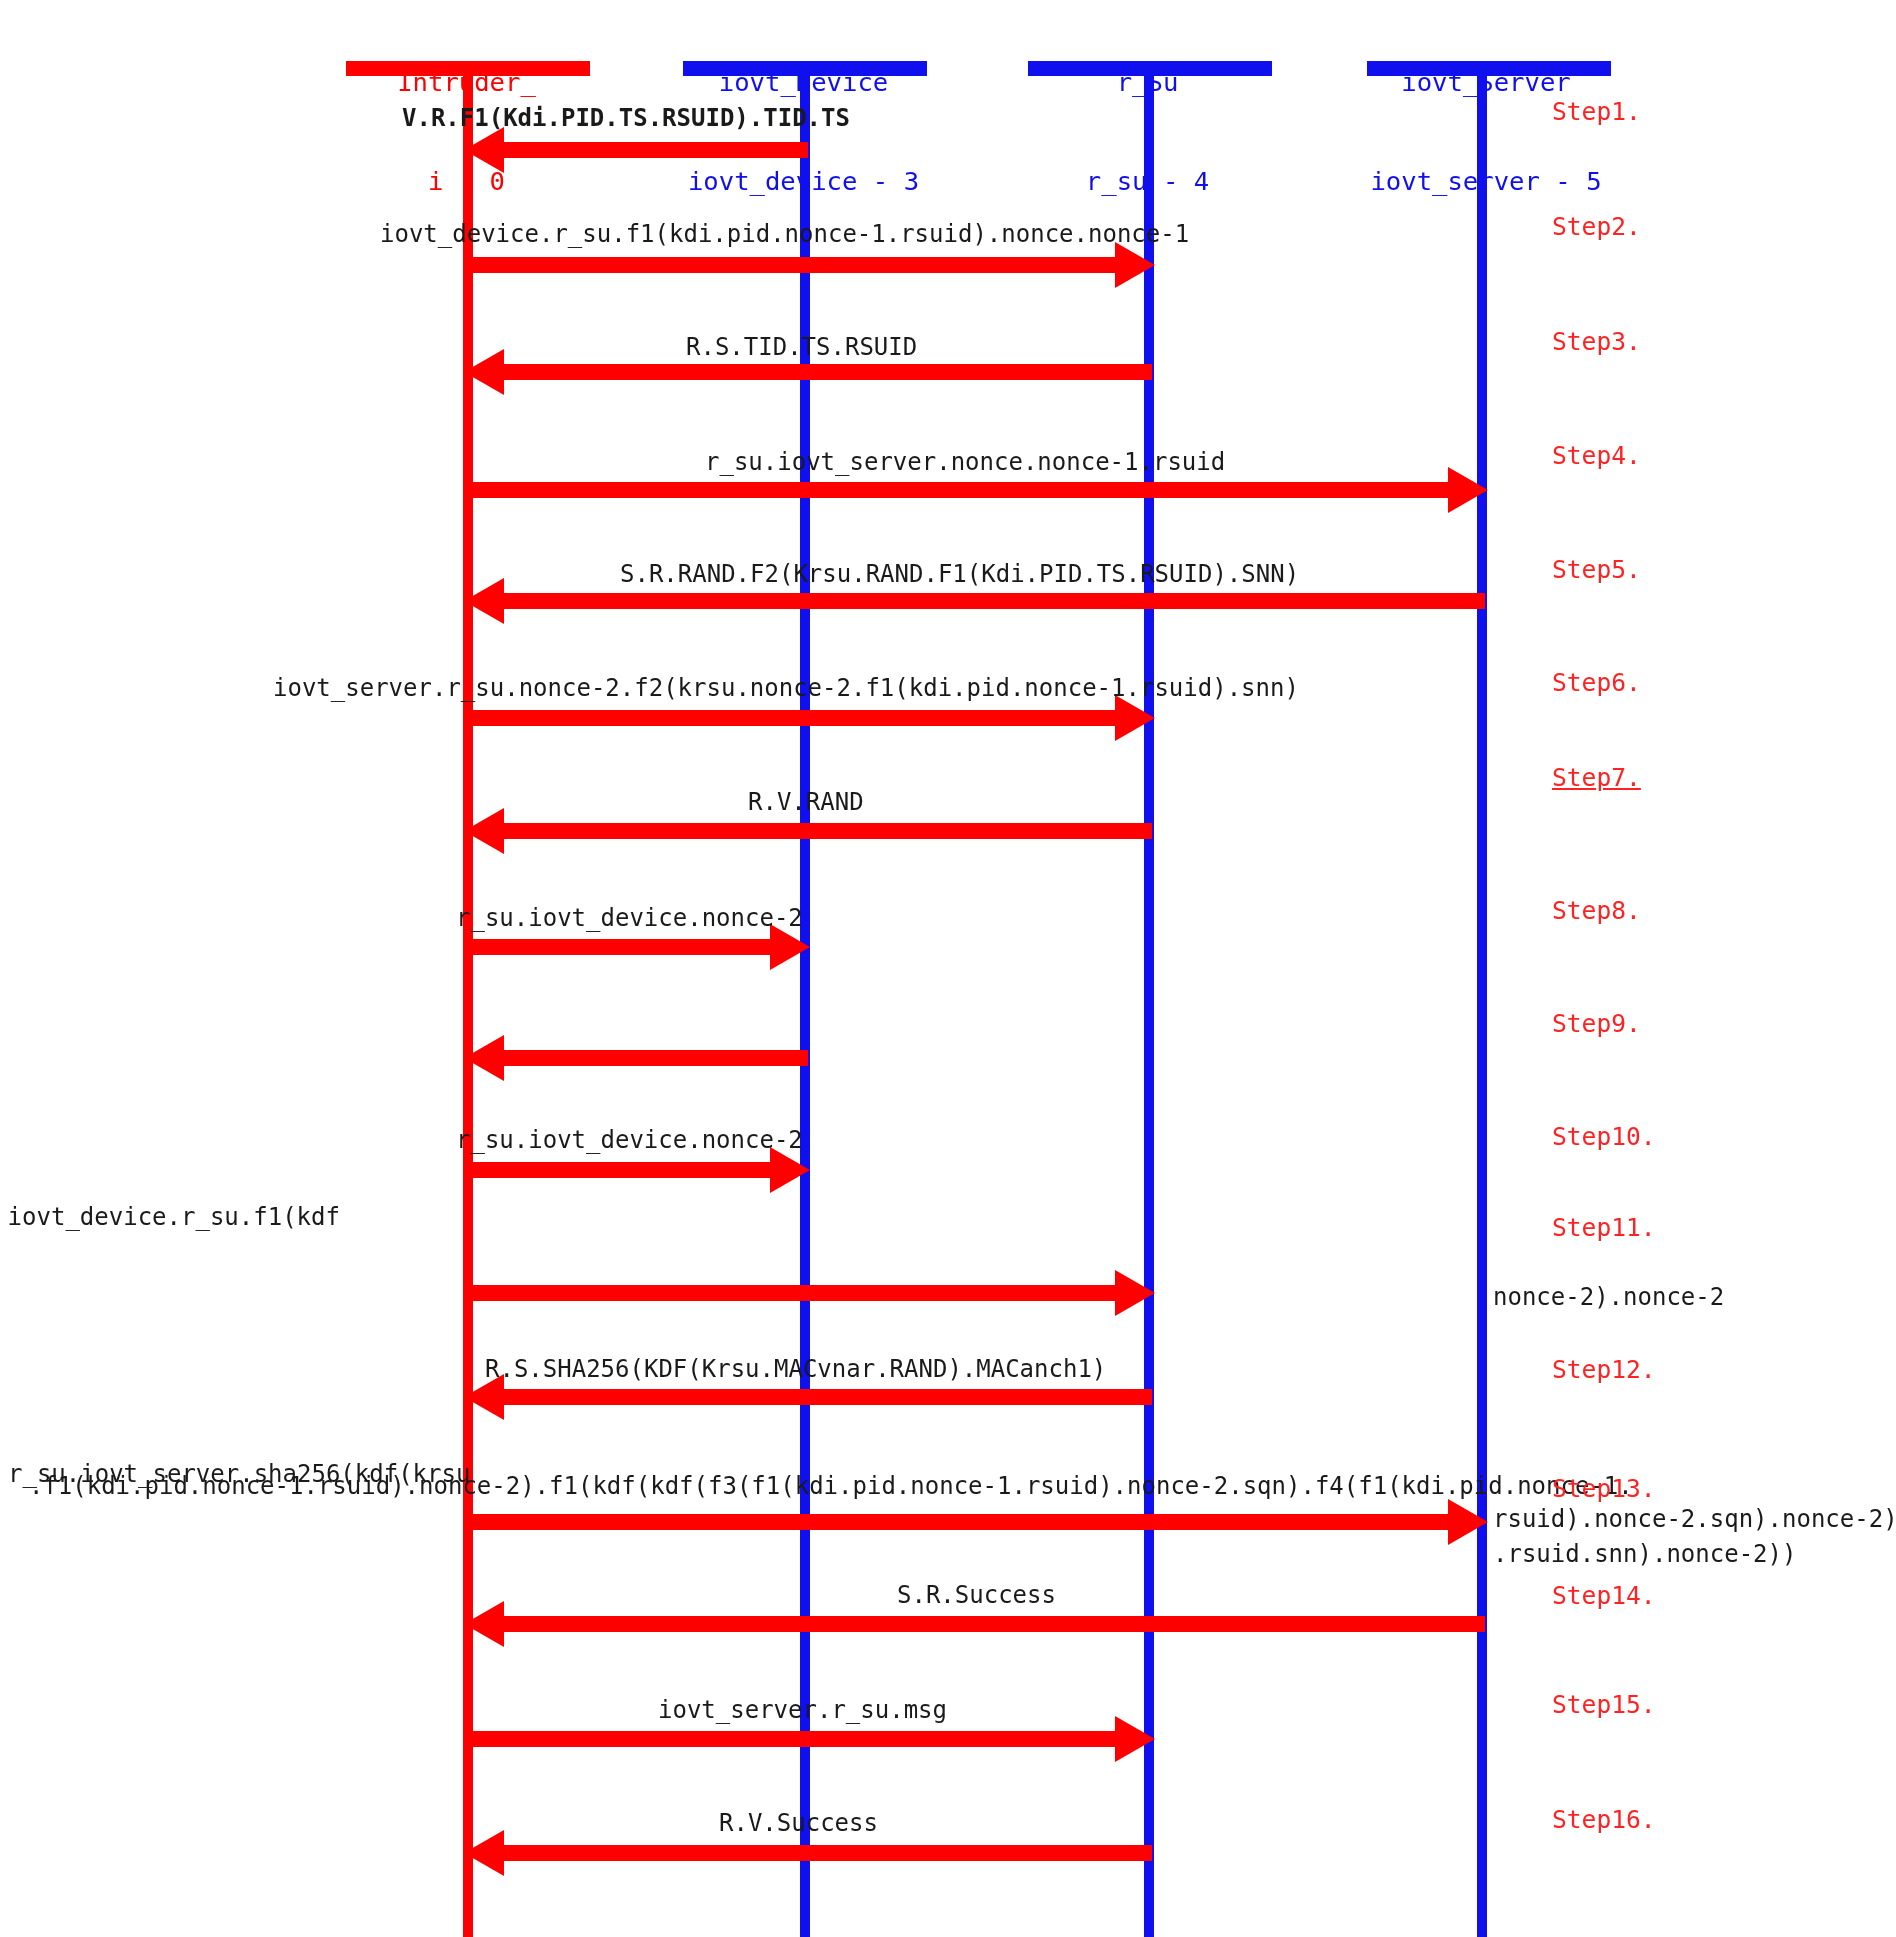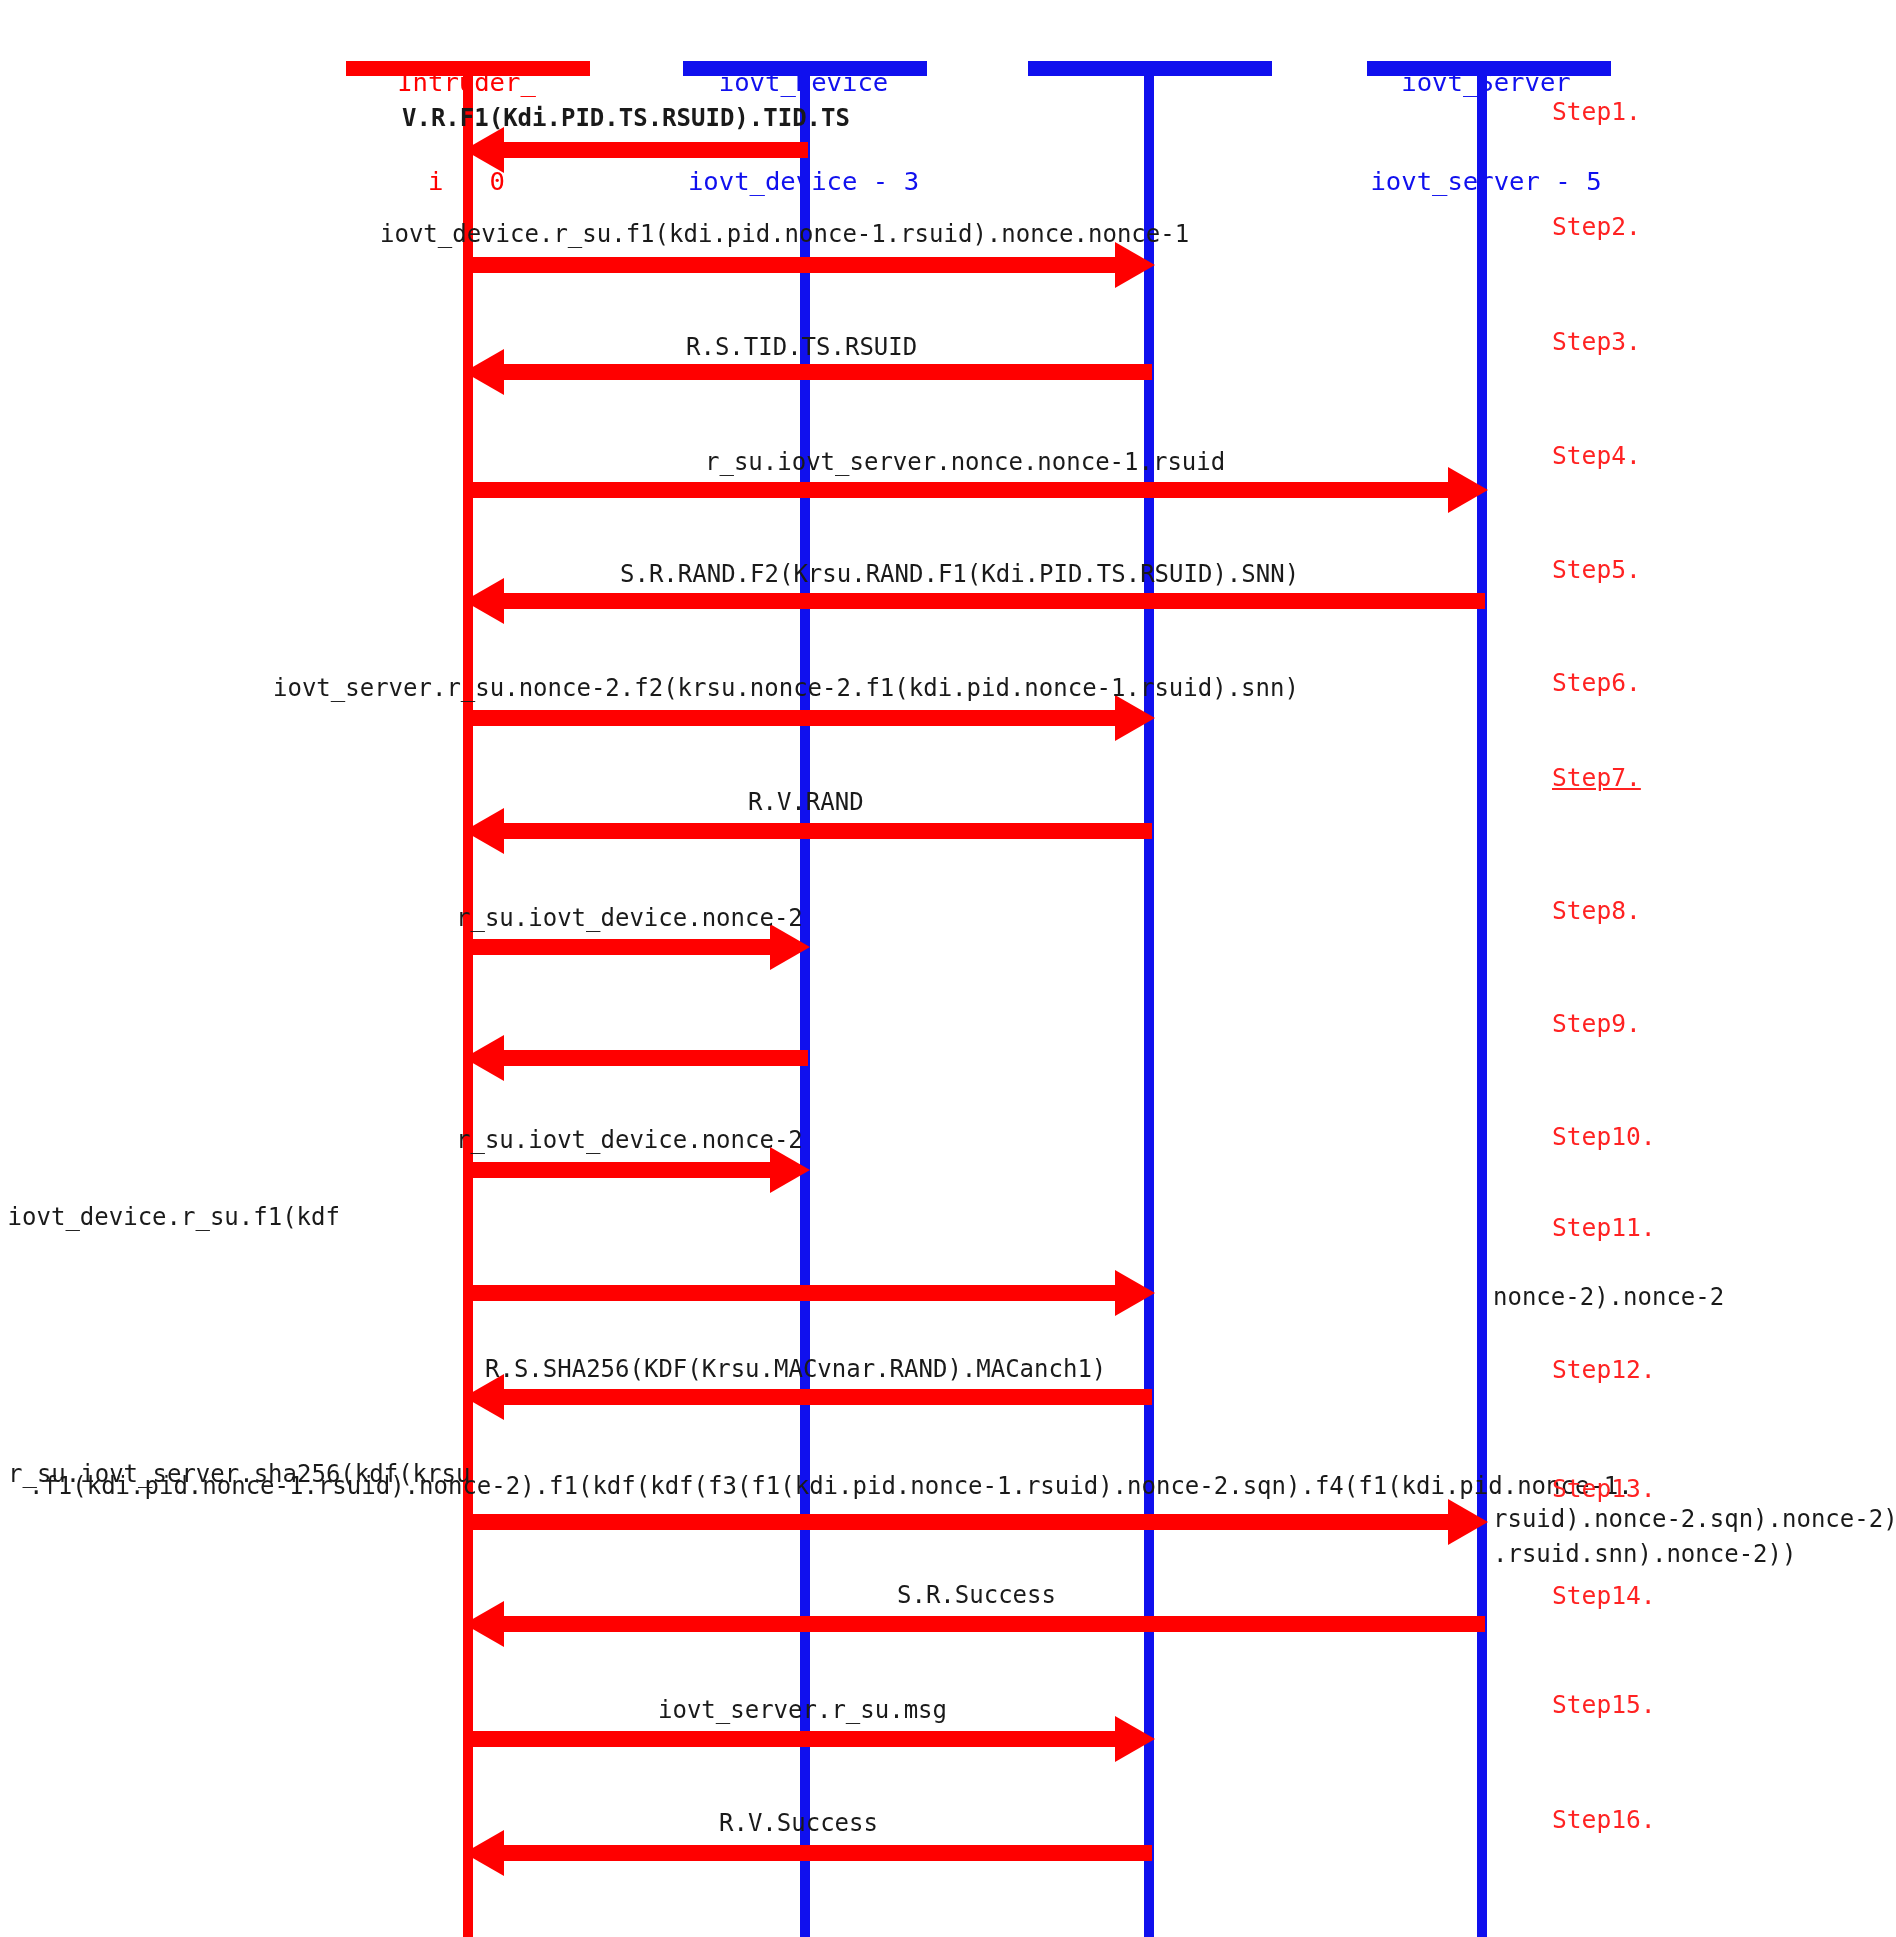--- a/index.html
+++ b/index.html
@@ -119,20 +119,24 @@
     <span class="inst">i - 0</span>
   </div>
   <div class="actor-bar red" style="left:346px; top:61px; width:244px;"></div>
 
   <div class="actor blue" style="left:671px; top:0px; width:265px;">
     <span class="name">iovt_Device</span>
     <span class="inst">iovt_device - 3</span>
   </div>
   <div class="actor-bar blue" style="left:683px; top:61px; width:244px;"></div>
 
+  <div class="actor blue" style="left:1015px; top:0px; width:265px;">
+    <span class="name">r_Su</span>
+    <span class="inst">r_su - 4</span>
+  </div>
   <div class="actor-bar blue" style="left:1028px; top:61px; width:244px;"></div>
 
   <div class="actor blue" style="left:1349px; top:0px; width:274px;">
     <span class="name">iovt_Server</span>
     <span class="inst">iovt_server - 5</span>
   </div>
   <div class="actor-bar blue" style="left:1367px; top:61px; width:244px;"></div>
 
   <div class="lifeline red" style="left:463px;  top:61px; height:1877px;"></div>
   <div class="lifeline blue" style="left:800px;  top:61px; height:1877px;"></div>

